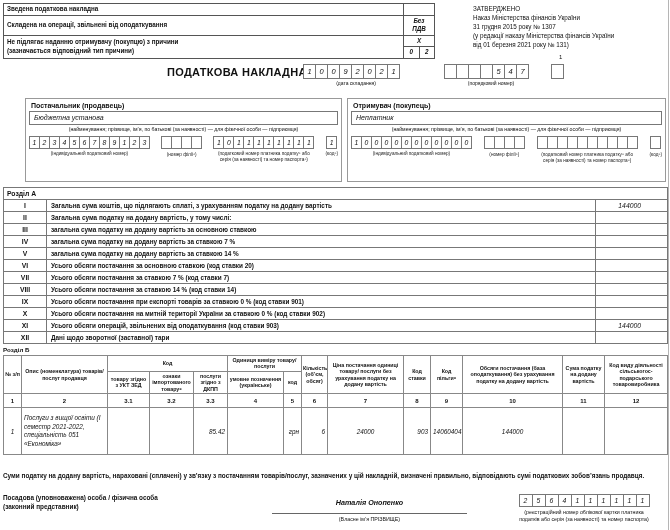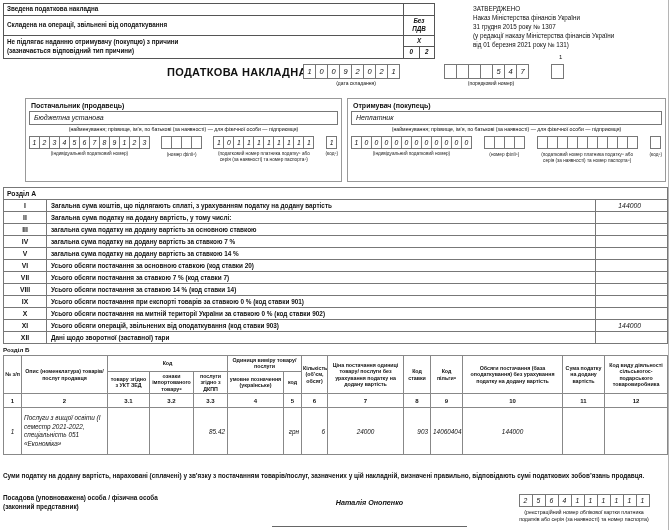--- a/index.html
+++ b/index.html
@@ -54,21 +54,21 @@
   .numrow td{text-align:center;font-weight:bold;height:11px;}
   .sec-b tbody td{font-style:italic;font-size:6.4px;height:44px;}
   .b-c1{text-align:center;}
   .b-c2{text-align:left;line-height:8.5px;}
   .b-c33,.b-c5,.b-c6,.b-c8,.b-c9{text-align:right;}
   .b-c7,.b-c10{text-align:center;}
   
   .statement{position:absolute;left:3px;top:471px;width:662px;font-weight:bold;font-size:6.4px;line-height:9px;}
   .sig-left{position:absolute;left:3px;top:493px;font-weight:bold;font-size:6.4px;line-height:9px;}
   .sig-center{position:absolute;left:272px;top:498px;width:195px;text-align:center;}
-  .sig-name{font-style:italic;font-weight:bold;font-size:7.2px;border-bottom:1px solid #666;padding-bottom:19px;}
+  .sig-name{font-style:italic;font-weight:bold;font-size:7.2px;border-bottom:1px solid #666;padding-bottom:6px;}
   .sig-cap{font-size:5.3px;line-height:7px;margin-top:2px;}
   .sig-right{position:absolute;left:502px;top:494px;width:164px;text-align:center;}
   .sig-right .cell{width:12px;}
 </style>
 </head>
 <body>
 
 <div class="edge"></div>
 
 <table class="corner">

